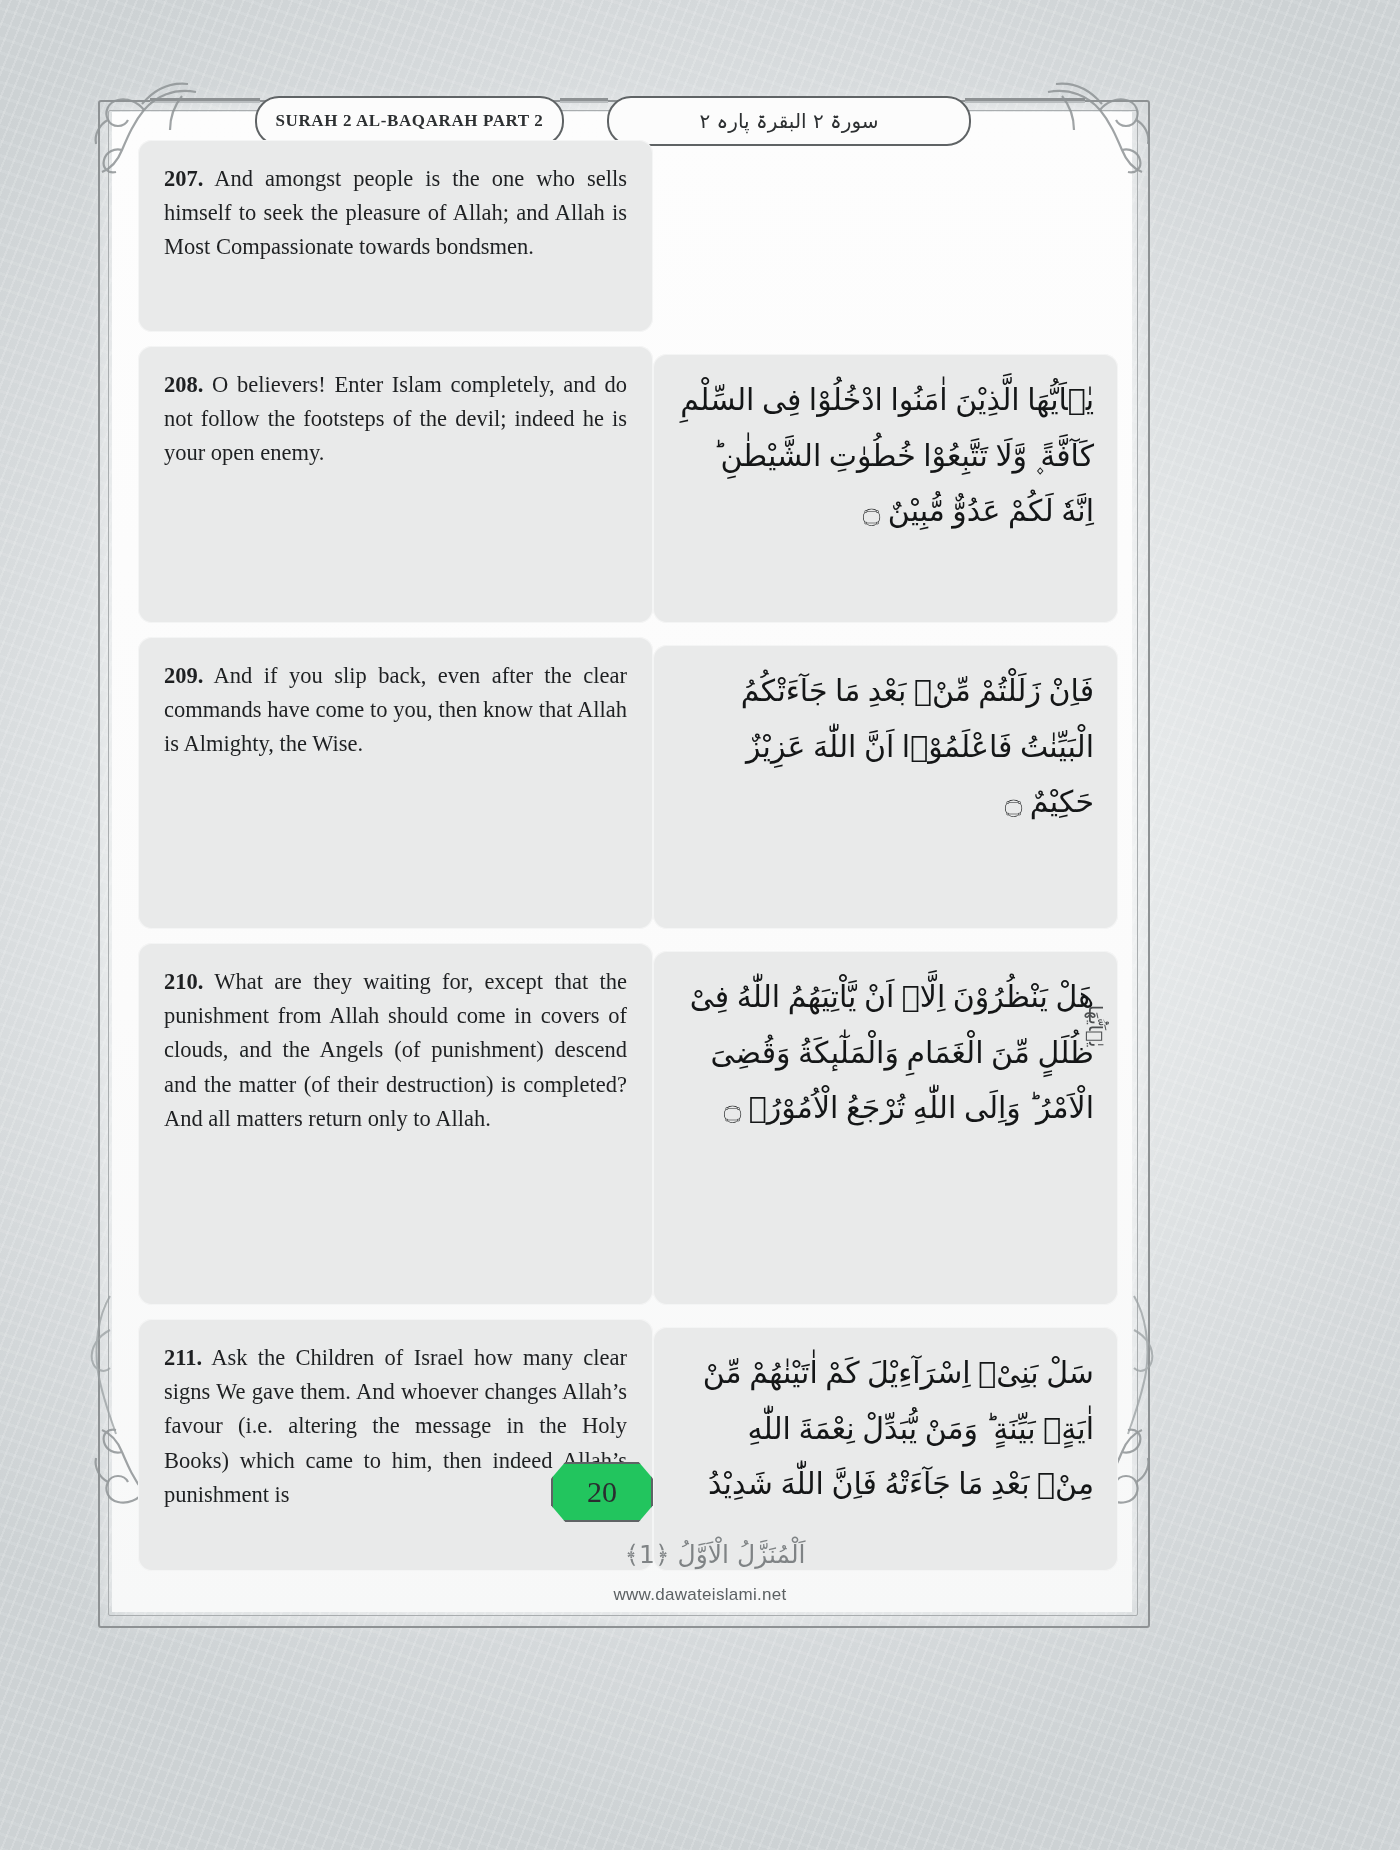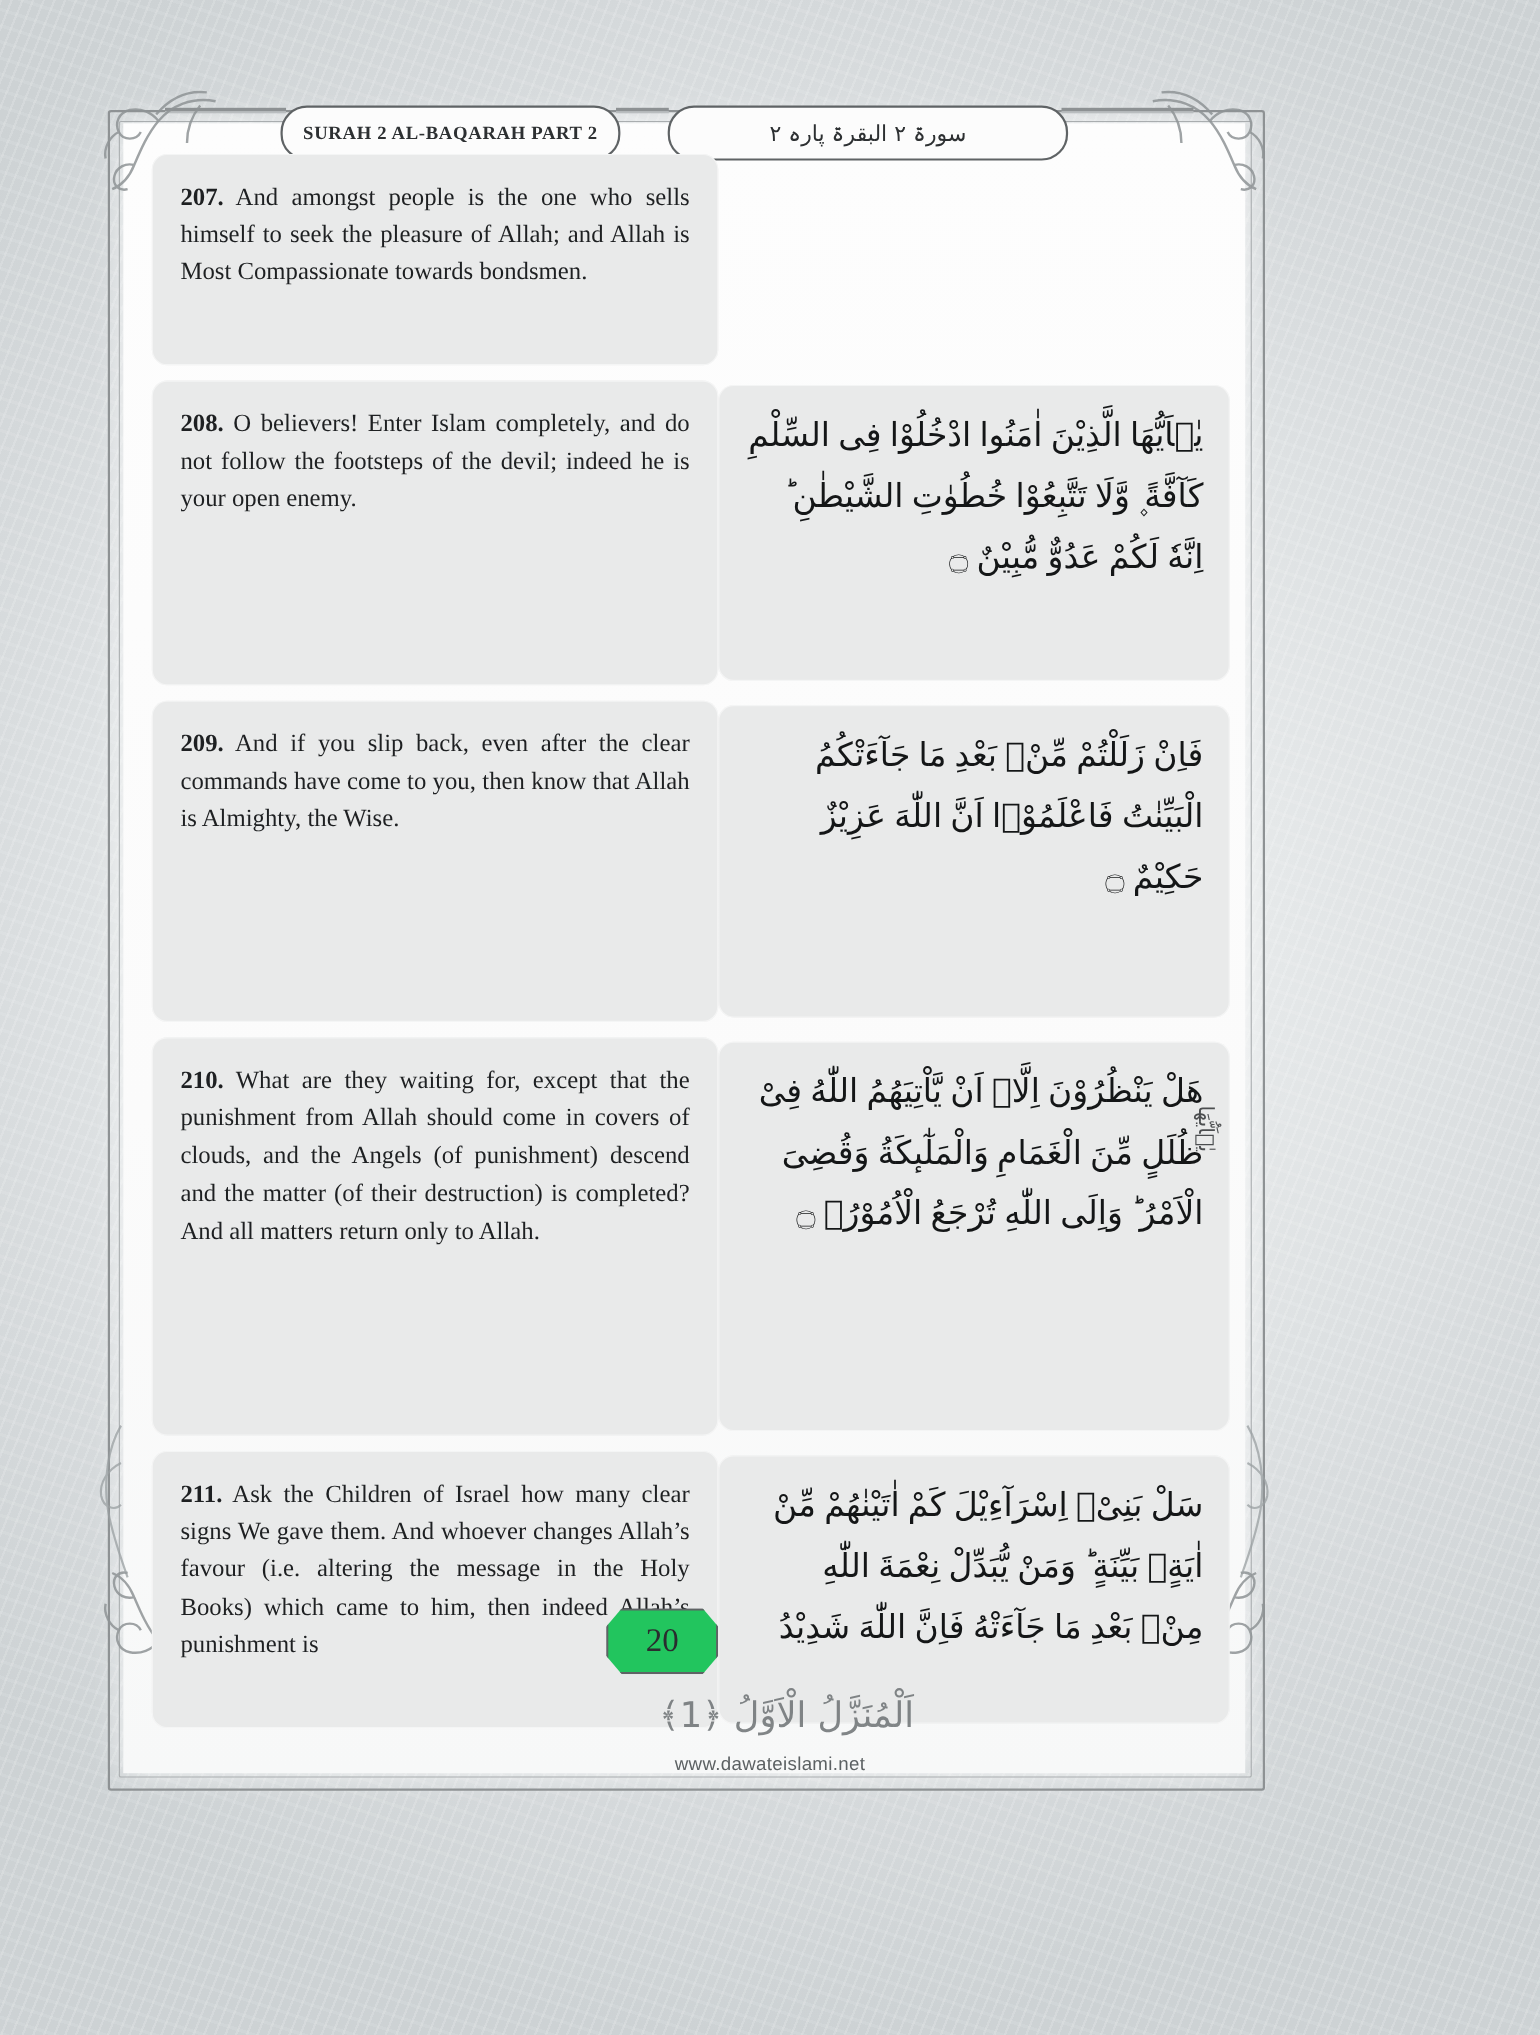--- a/index.html
+++ b/index.html
@@ -86,21 +86,21 @@
   }
   .hdr-ar span{
     font-family:"DejaVu Sans",sans-serif;font-size:20px;color:#2d3032;direction:rtl;white-space:nowrap;
   }
 
   
   .content{
     position:absolute;left:138px;top:140px;width:980px;
     display:flex;flex-direction:column;gap:14px;
   }
-  .verse-row{display:flex;gap:0;align-items:center;}
+  .verse-row{display:flex;gap:0;align-items:flex-end;}
   .cell{
     background:#e9eaea;border-radius:14px;
     box-shadow:inset 0 0 0 1px rgba(255,255,255,.5);
   }
   .cell.en{
     width:463px;padding:22px 26px 20px 26px;
     font-size:22.5px;line-height:1.52;color:#1e2022;
     text-align:justify;text-justify:inter-word;
     font-family:"Liberation Serif",serif;
   }
@@ -137,21 +137,21 @@
     border-radius:10px;
     clip-path:polygon(14% 0,86% 0,100% 28%,100% 72%,86% 100%,14% 100%,0 72%,0 28%);
     font-family:"Liberation Serif",serif;font-size:30px;color:#2a2d2f;
   }
 
   
   .footer{
     position:absolute;left:0;top:1540px;width:1400px;text-align:center;
   }
   .footer .ar{
-    font-family:"DejaVu Sans",sans-serif;font-size:32px;color:#6d7274;letter-spacing:0;direction:rtl;
+    font-family:"DejaVu Sans",sans-serif;font-size:25px;color:#6d7274;letter-spacing:0;direction:rtl;
     opacity:.85;
     padding-left:30px;
   }
   .footer .url{
     margin-top:16px;
     font-family:"Liberation Sans",sans-serif;font-size:17px;color:#5c6163;letter-spacing:.3px;
   }
 </style>
 </head>
 <body>

